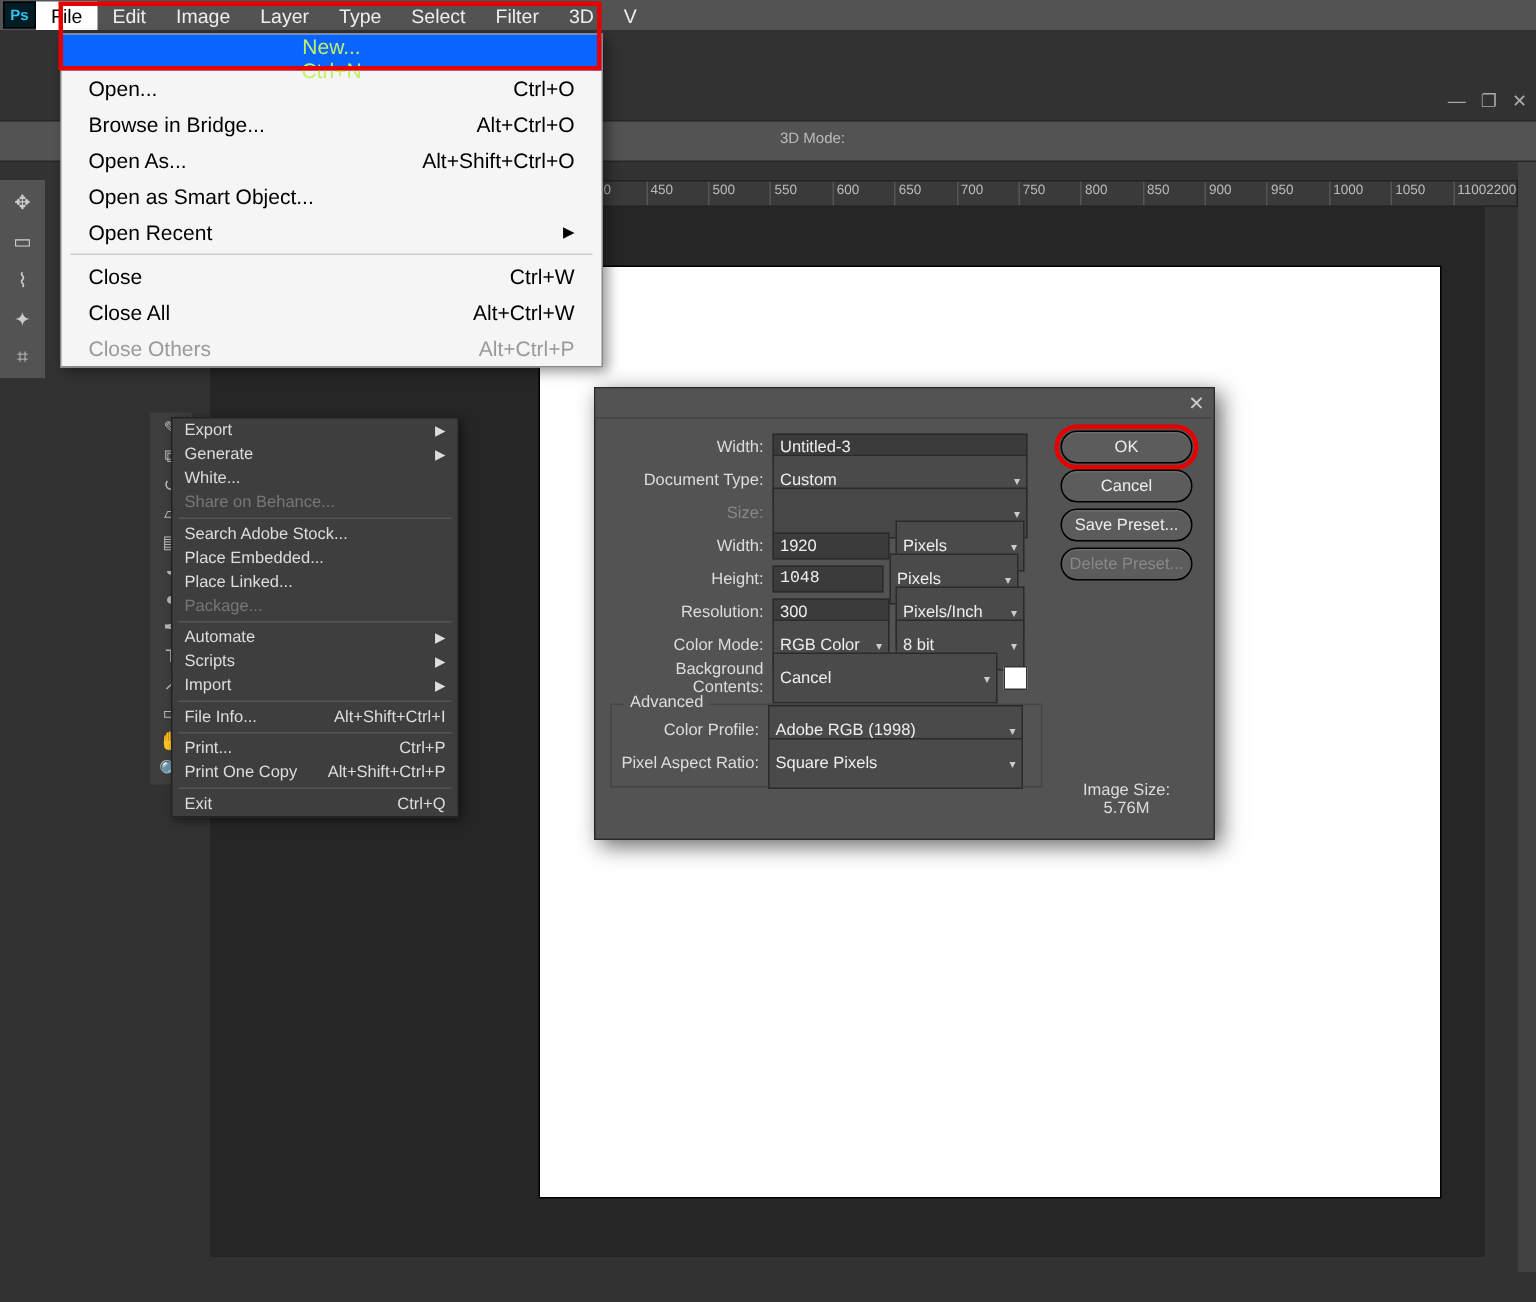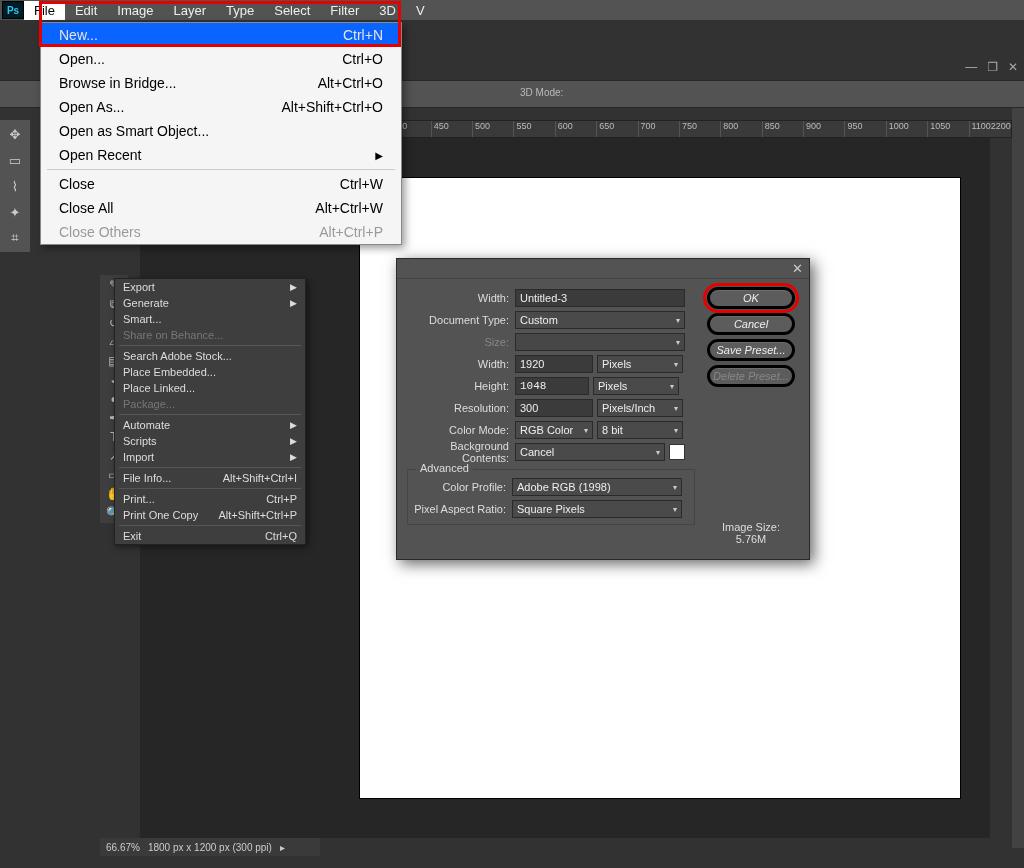--- a/index.html
+++ b/index.html
@@ -21,21 +21,21 @@
   
   .tools { position:absolute; left:0; top:120px; width:30px; background:#535353; }
   .tools .tool { width:26px; height:24px; margin:2px; display:flex; align-items:center; justify-content:center; color:#ccc; font-size:13px; }
   
   .tools2 { position:absolute; left:100px; top:275px; width:28px; background:#3e3e3e; }
   .tools2 .tool{width:26px;height:18px;margin:1px;display:flex;align-items:center;justify-content:center;color:#bbb;font-size:12px;}
   
   .filemenu { position:absolute; left:40px; top:22px; width:362px; background:#f5f5f5; color:#000; border:1px solid #888; box-shadow:3px 3px 8px rgba(0,0,0,.4); z-index:50; }
   .filemenu .row { display:flex; justify-content:space-between; align-items:center; height:24px; padding:0 18px; font-size:14px; }
   .filemenu .row.disabled { color:#9a9a9a; }
-  .filemenu .row.sel { background:#0a64ff; color:#e5e5e5; }
+  .filemenu .row.sel { background:#0a64ff; color:#bef264;flex-direction:column; }
   .filemenu .row .arrow { font-size:10px; }
   .filemenu hr { border:none; border-top:1px solid #ccc; margin:2px 6px; }
   .filemenu .box { position:absolute; border:3px solid #e60000; pointer-events:none; }
   
   .submenu { position:absolute; left:114px; top:278px; width:192px; background:#3e3e3e; color:#ddd; border:1px solid #222; box-shadow:2px 2px 6px rgba(0,0,0,.5); z-index:49; font-size:11px; }
   .submenu .row { display:flex; justify-content:space-between; align-items:center; height:16px; padding:0 8px; }
   .submenu .row.disabled{color:#777;}
   .submenu hr{border:none;border-top:1px solid #555;margin:2px 4px;}
   .submenu .arrow{font-size:9px;}
   
@@ -44,28 +44,28 @@
   
   .dialog { position:absolute; left:396px; top:258px; width:414px; background:#535353; border:1px solid #2a2a2a; box-shadow:4px 4px 14px rgba(0,0,0,.6); z-index:60; color:#e8e8e8; font-size:11px; }
   .dialog .titlebar { height:20px; background:#535353; display:flex; justify-content:flex-end; align-items:center; padding:0 6px; border-bottom:1px solid #444; }
   .dialog .titlebar .x { color:#ccc; font-size:13px; cursor:default; }
   .dialog .body { position:relative; padding:8px 10px 14px 10px; display:flex; gap:8px; }
   .fields { flex:1; }
   .frow { display:flex; align-items:center; height:22px; }
   .frow label { width:108px; text-align:right; padding-right:6px; color:#ddd; }
   .frow label.dim { color:#888; }
   .frow .input { background:#3b3b3b; border:1px solid #2a2a2a; color:#eee; height:18px; padding:0 4px; font-size:11px; }
-  .frow .sel { background:#4a4a4a; border:1px solid #2a2a2a; color:#eee; height:18px; padding:0 4px; font-size:11px; display:flex; align-items:center; justify-content:space-between; }
+  .frow .sel { background:#4a4a4a; border:1px solid #2a2a2a; color:#eee; height:18px; padding:16px 4px; font-size:11px; display:flex; align-items:center; justify-content:space-between; }
   .frow .sel .caret { font-size:8px; color:#ccc; margin-left:6px; }
   .frow .sel.dim { background:#474747; color:#888; }
   .group { border:1px solid #444; margin-top:6px; padding:6px 4px 4px 4px; position:relative; }
   .group .legend { position:absolute; top:-8px; left:8px; background:#535353; padding:0 4px; font-size:11px; color:#ddd; }
   .swatch { width:16px; height:16px; background:#fff; border:1px solid #333; margin-left:4px; }
   .btns { width:96px; display:flex; flex-direction:column; gap:4px; align-items:center; }
-  .btn { width:88px; height:22px; background:#5c5c5c; border:3px solid #000000; border-radius:12px; color:#eee; display:flex; align-items:center; justify-content:center; font-size:11px; box-shadow:inset 0 1px 0 rgba(255,255,255,.1);font-style:italic; }
+  .btn { width:88px; height:22px; background:#5c5c5c; border:1px solid #000000; border-radius:12px; color:#eee; display:flex; align-items:center; justify-content:center; font-size:11px; box-shadow:inset 0 1px 0 rgba(255,255,255,.1); }
   .btn.disabled{color:#888;}
   .btn.redbox { outline:3px solid #e60000; outline-offset:1px; }
   .imgsize { margin-top:130px; text-align:center; color:#ddd; font-size:11px; }
   
   .statusbar { position:absolute; left:100px; bottom:12px; height:18px; width:220px; background:#3a3a3a; display:flex; align-items:center; font-size:10px; color:#ccc; gap:8px; padding:0 6px; }
   .right-panels { position:absolute; right:0; top:108px; width:12px; height:740px; background:#424242; }
 </style>
 </head>
 <body>
 
@@ -198,21 +198,21 @@
   <div class="submenu" id="submenu">
       <div class="row">
         <span>Export</span>
         <span class="arrow">▶</span>
       </div>
       <div class="row">
         <span>Generate</span>
         <span class="arrow">▶</span>
       </div>
       <div class="row">
-        <span>Smart...</span>
+        <span>White...</span>
         <span></span>
       </div>
       <div class="row disabled">
         <span>Share on Behance...</span>
         <span></span>
       </div>
       <hr>
       <div class="row">
         <span>Search Adobe Stock...</span>
         <span></span>
@@ -362,19 +362,14 @@
             <span>Delete Preset...</span>
           </div>
         <div class="imgsize">
           <div>Image Size:</div>
           <div>5.76M</div>
         </div>
       </div>
     </div>
   </div>
 
-  <div class="statusbar">
-    <span>66.67%</span>
-    <span>1800 px x 1200 px (300 ppi)</span>
-    <span>▸</span>
-  </div>
 
 </div>
 
 </body></html>

